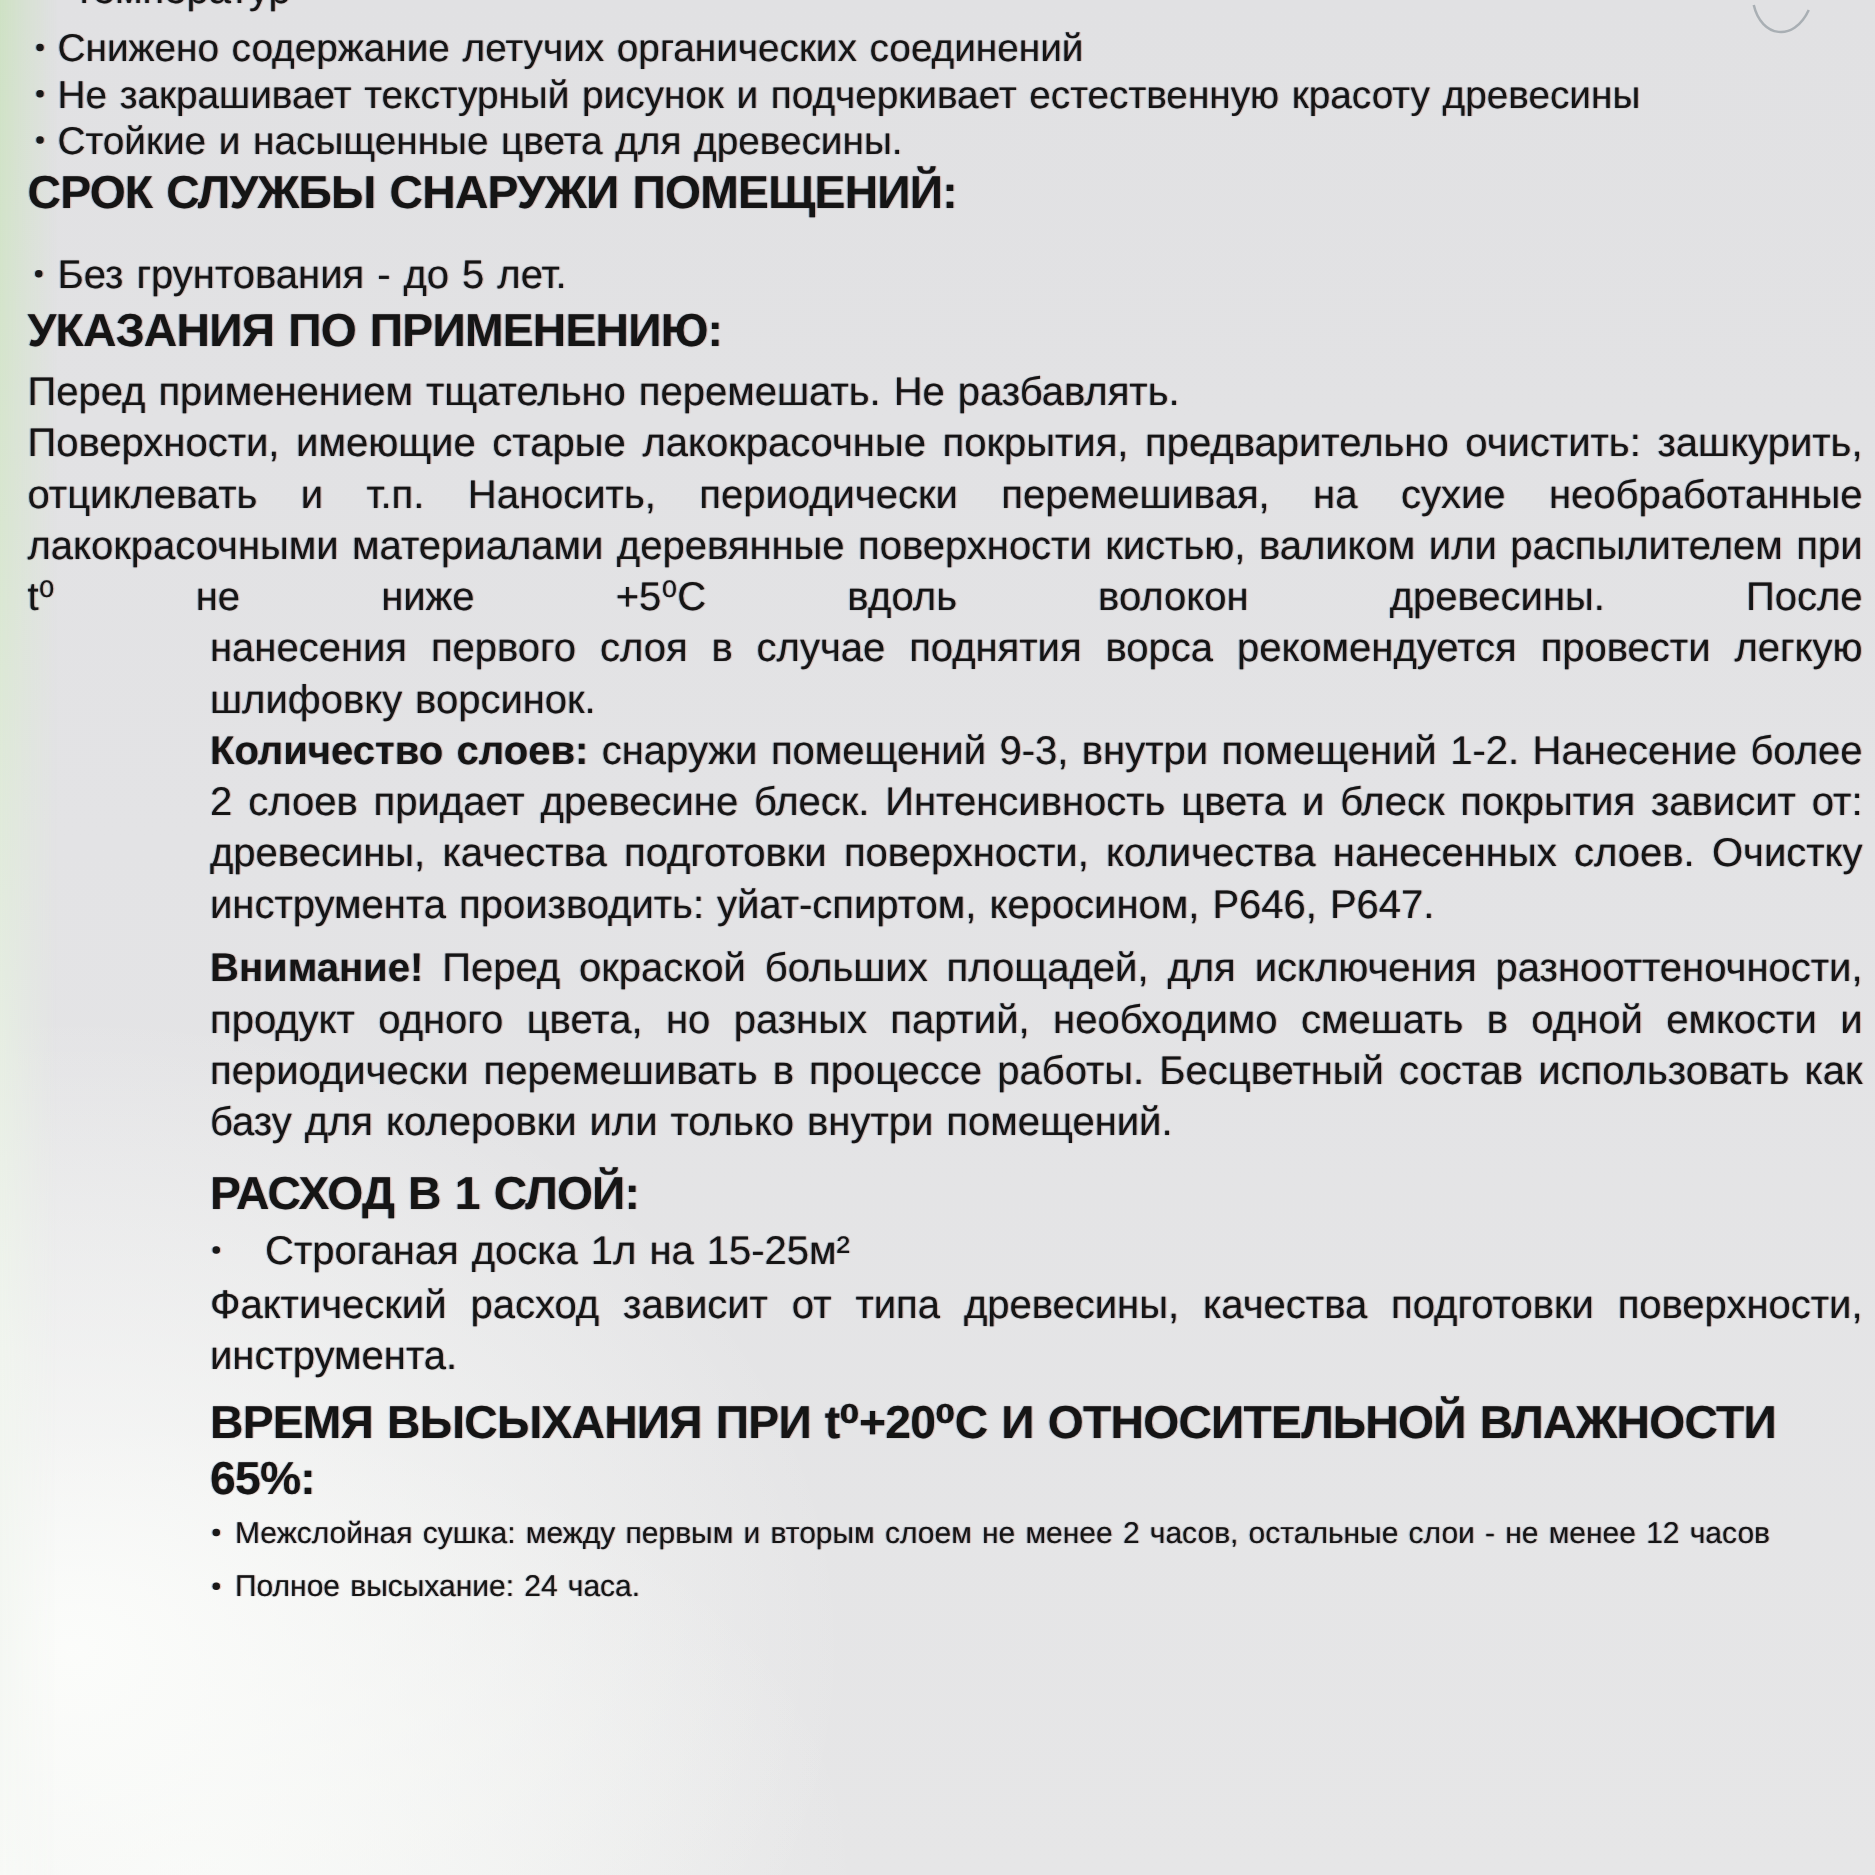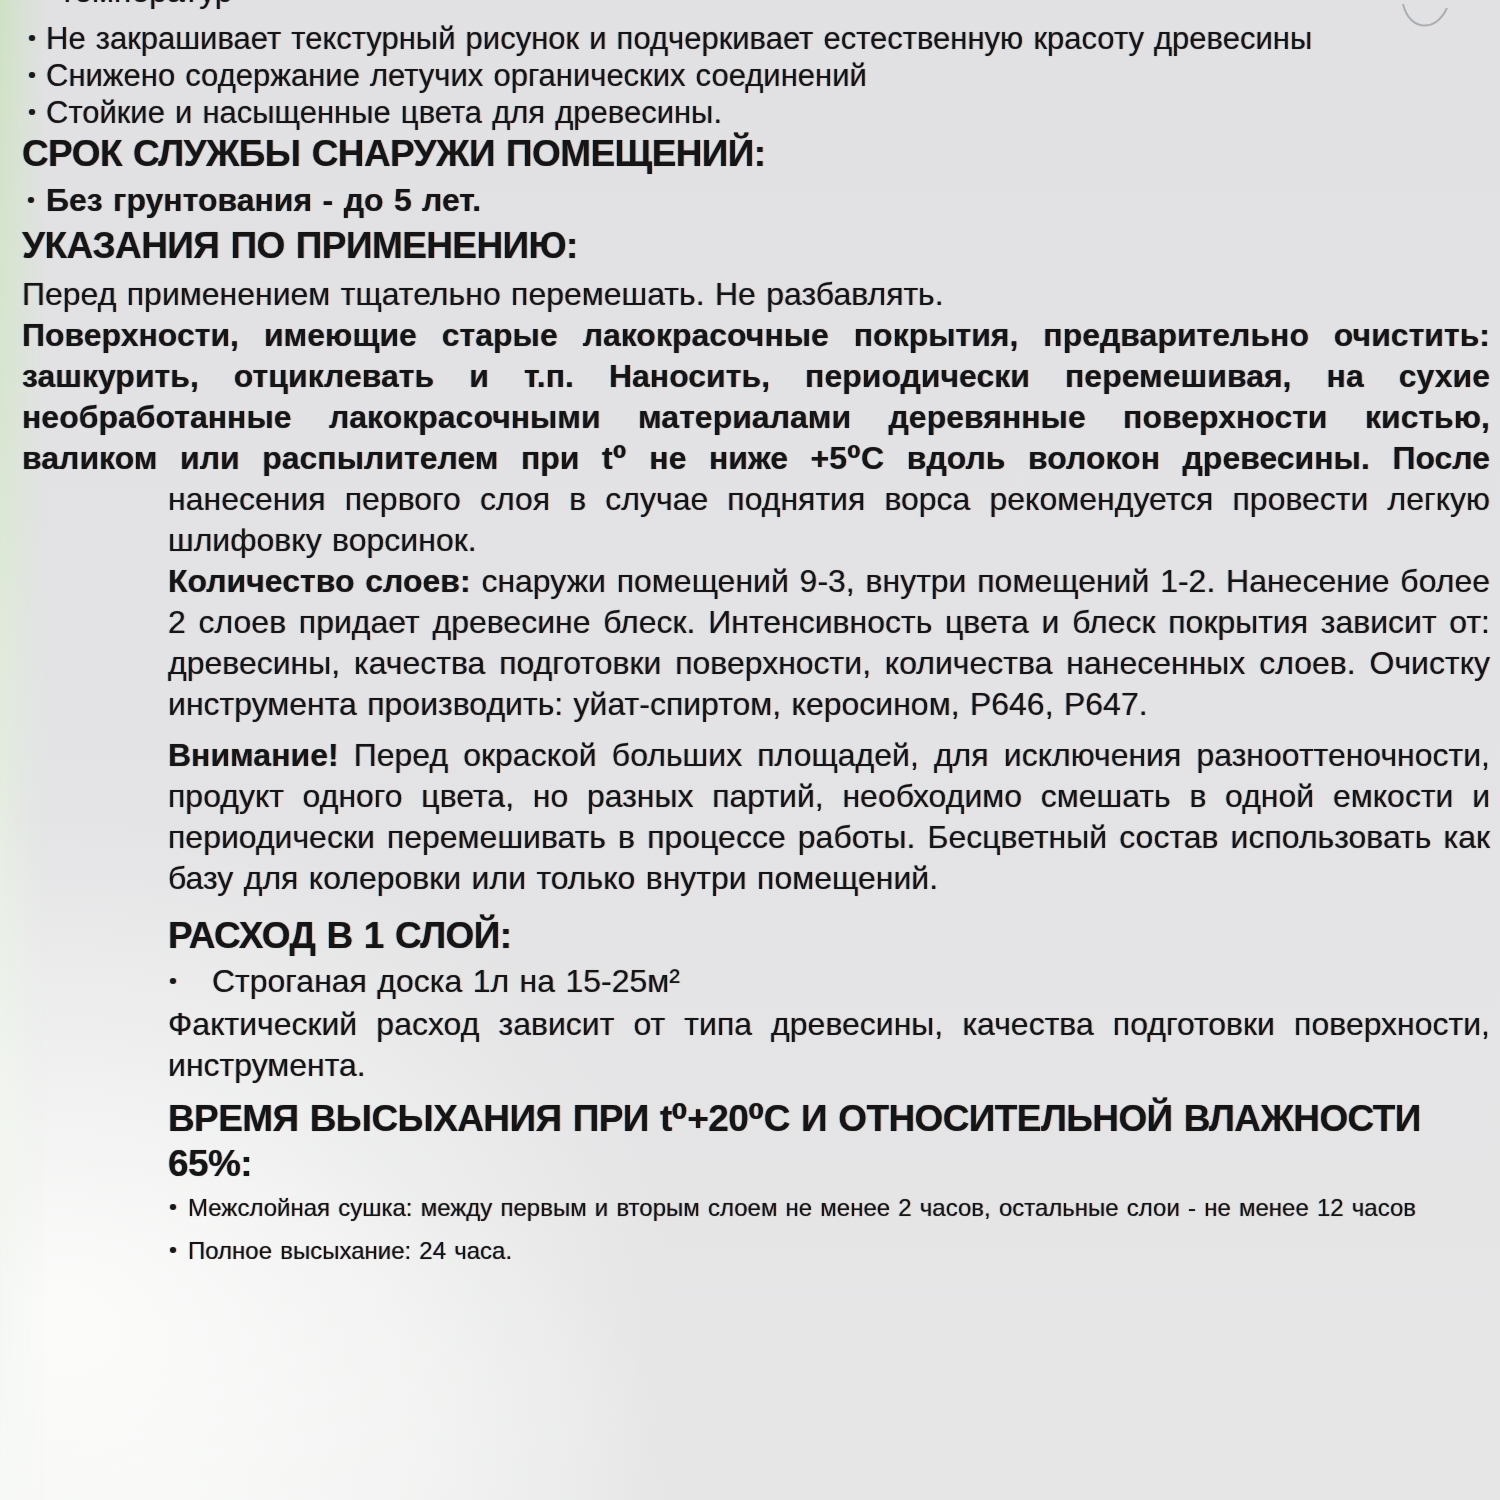--- a/index.html
+++ b/index.html
@@ -41,25 +41,25 @@
 
   .top-bullets { margin-top:7px; }
   .top-bullets .b-item { font-size:31px; line-height:37px; }
   .top-bullets .dot { margin:15px 11px 0 7px; }
 
   .h1 { font-weight:700; font-size:37px; line-height:45px; letter-spacing:-0.6px; }
 
   .sl-items .b-item { font-size:32px; line-height:42px; }
   .sl-items .dot { margin:18px 12px 0 6px; }
   .sl-items { margin-bottom:2px; }
-  .gap-s { margin-top:3px;font-weight:bold; }
+  .gap-s { margin-top:22px; }
 
   .para { font-size:32px; line-height:41px; }
   .just { text-align:justify; }
-  .just-all { text-align:justify; text-align-last:justify;font-weight:bold; }
+  .just-all { text-align:justify; text-align-last:justify; }
 
   .indent { margin-left:146px; }
 
   .lead-bold { font-weight:700; }
 
   .cons-items .b-item { font-size:32px; line-height:46px;gap:24px; }
   .cons-items .dot { margin:20px 12px 0 2px; }
 
   .dry-items .b-item { font-size:24px; line-height:43px; }
   .dry-items .dot { margin:18px 12px 0 2px; }
@@ -82,25 +82,25 @@
 
     <div class="content">
 
       <div class="clip-line">
         <span>температур</span>
       </div>
 
       <div class="top-bullets">
         <div class="b-item">
           <span class="dot"></span>
-          <span class="b-text">Не закрашивает текстурный рисунок и подчеркивает естественную красоту древесины</span>
+          <span class="b-text">Снижено содержание летучих органических соединений</span>
         </div>
         <div class="b-item">
           <span class="dot"></span>
-          <span class="b-text">Снижено содержание летучих органических соединений</span>
+          <span class="b-text">Не закрашивает текстурный рисунок и подчеркивает естественную красоту древесины</span>
         </div>
         <div class="b-item">
           <span class="dot"></span>
           <span class="b-text">Стойкие и насыщенные цвета для древесины.</span>
         </div>
       </div>
 
       <div class="h1">СРОК СЛУЖБЫ СНАРУЖИ ПОМЕЩЕНИЙ:</div>
 
       <div class="sl-items">

